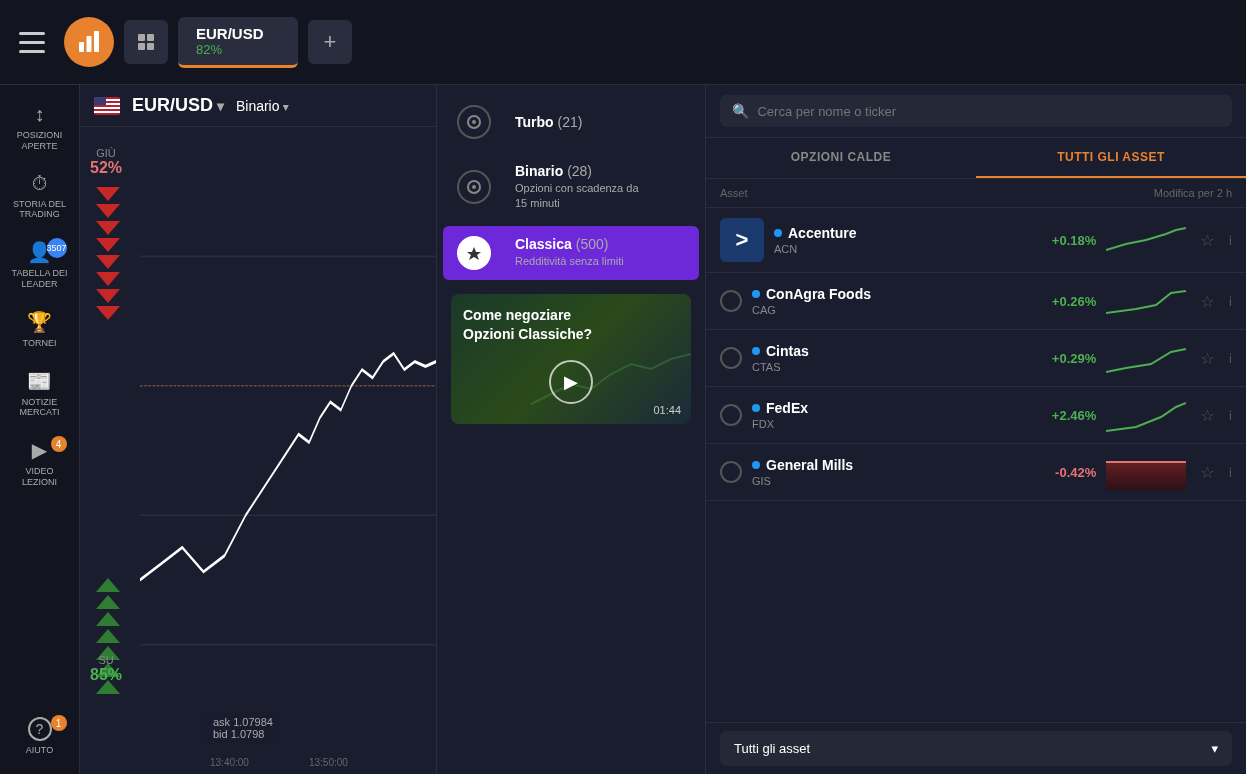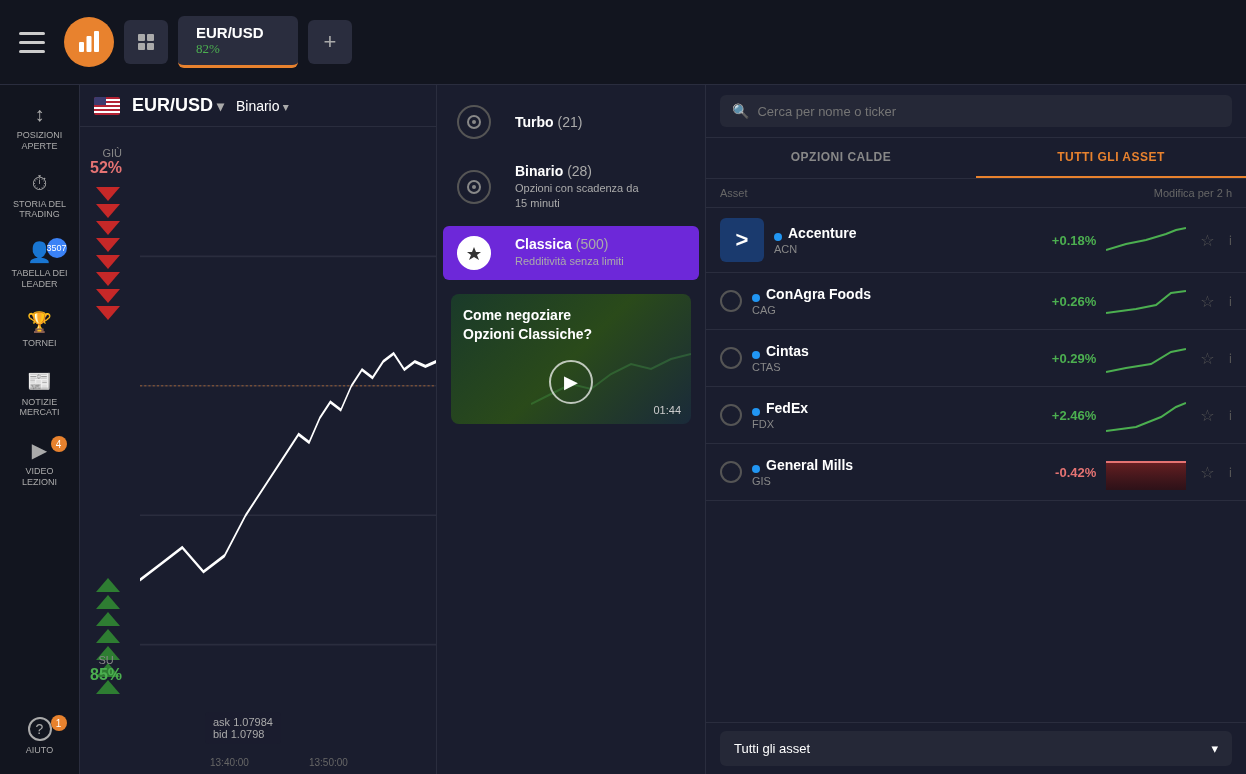--- a/index.html
+++ b/index.html
@@ -39,21 +39,21 @@
     }
     .tab-eur-usd {
       background: #2a2d3e;
       border-radius: 6px;
       padding: 8px 18px;
       min-width: 120px;
       border-bottom: 3px solid #e8822e;
       cursor: pointer;
     }
     .tab-eur-usd .tab-name { font-size: 15px; font-weight: bold; color: #fff; }
-    .tab-eur-usd .tab-pct { font-size: 13px; color: #4caf50; font-family: Liberation Serif, serif; }
+    .tab-eur-usd .tab-pct { font-size: 13px; color: #4caf50; }
     .add-tab-btn {
       width: 44px; height: 44px;
       background: #2a2d3e;
       border-radius: 6px;
       display: flex; align-items: center; justify-content: center;
       font-size: 22px; color: #aaa;
       cursor: pointer;
     }
 
     
@@ -282,21 +282,21 @@
     .asset-logo {
       width: 44px; height: 44px;
       border-radius: 6px;
       background: #3a7bd5;
       display: flex; align-items: center; justify-content: center;
       font-size: 18px; font-weight: bold; color: #fff;
       flex-shrink: 0;
     }
     .asset-logo.accenture { background: #1a3a6e; }
     .asset-info { flex: 1; }
-    .asset-info .asset-dot-name { display: flex; align-items: flex-end; gap: 6px; font-size: 14px; font-weight: bold; color: #fff; }
+    .asset-info .asset-dot-name { display: flex; align-items: center; gap: 6px; font-size: 14px; font-weight: bold; color: #fff; }
     .asset-info .asset-dot { width: 8px; height: 8px; border-radius: 50%; background: #2196f3; flex-shrink: 0; }
     .asset-info .asset-ticker { font-size: 11px; color: #888; margin-top: 2px; }
     .asset-change {
       font-size: 13px; font-weight: bold;
       width: 60px; text-align: right;
     }
     .asset-change.positive { color: #4caf50; }
     .asset-change.negative { color: #e57373; }
     .mini-chart {
       width: 80px; height: 36px;
@@ -427,21 +427,21 @@
   <div class="center-area">
 
     <div class="chart-header">
       <div class="us-flag"></div>
       <div class="asset-name-dropdown">EUR/USD</div>
       <div class="chart-type-dropdown">Binario</div>
     </div>
 
     <div class="chart-body">
 
-      <div style="position:absolute;left:10px;top:20px;text-align:right;">
+      <div style="position:absolute;left:10px;top:20px;text-align:center;">
         <div style="font-size:11px;color:#888;">GIÙ</div>
         <div style="font-size:16px;font-weight:bold;color:#e57373;">52%</div>
       </div>
 
       <div style="position:absolute;left:16px;top:60px;display:flex;flex-direction:column;gap:3px;">
         <div class="tri-down"></div>
         <div class="tri-down"></div>
         <div class="tri-down"></div>
         <div class="tri-down"></div>
         <div class="tri-down"></div>

